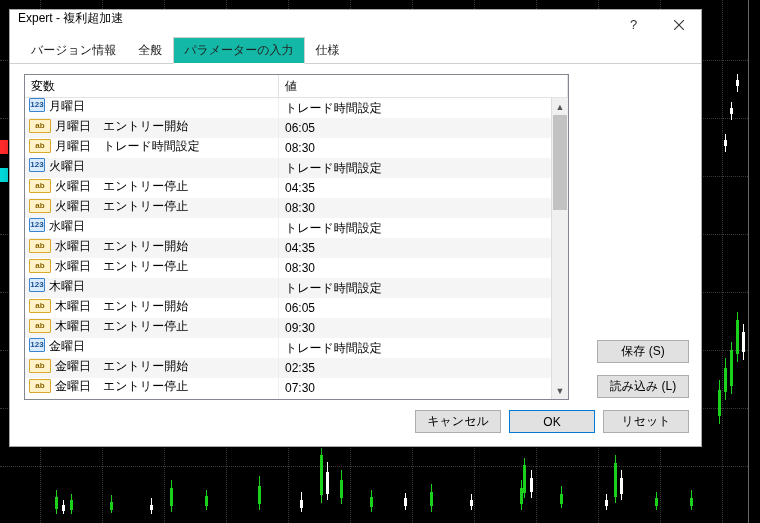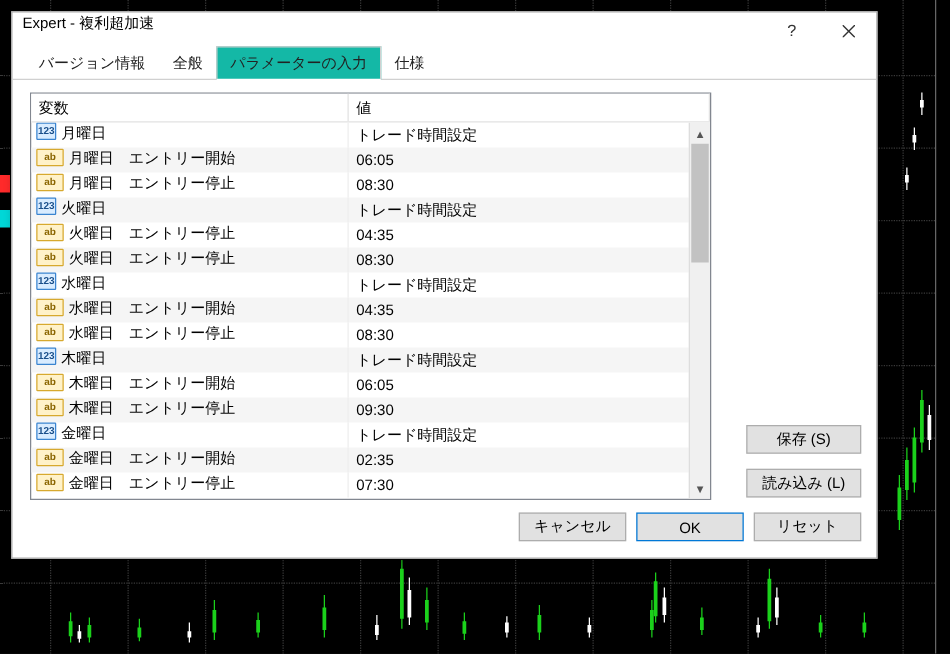--- a/index.html
+++ b/index.html
@@ -335,21 +335,21 @@
             <div class="row alt">
               <div class="cell-name">
                 <div class="picon tab">ab</div>
                 <span>月曜日　エントリー開始</span>
               </div>
               <div class="cell-val">06:05</div>
             </div>
             <div class="row">
               <div class="cell-name">
                 <div class="picon tab">ab</div>
-                <span>月曜日　エントリー停止</span>
+                <span>月曜日　トレード時間設定</span>
               </div>
               <div class="cell-val">08:30</div>
             </div>
             <div class="row alt">
               <div class="cell-name">
                 <div class="picon t123">123</div>
                 <span>火曜日</span>
               </div>
               <div class="cell-val">トレード時間設定</div>
             </div>

